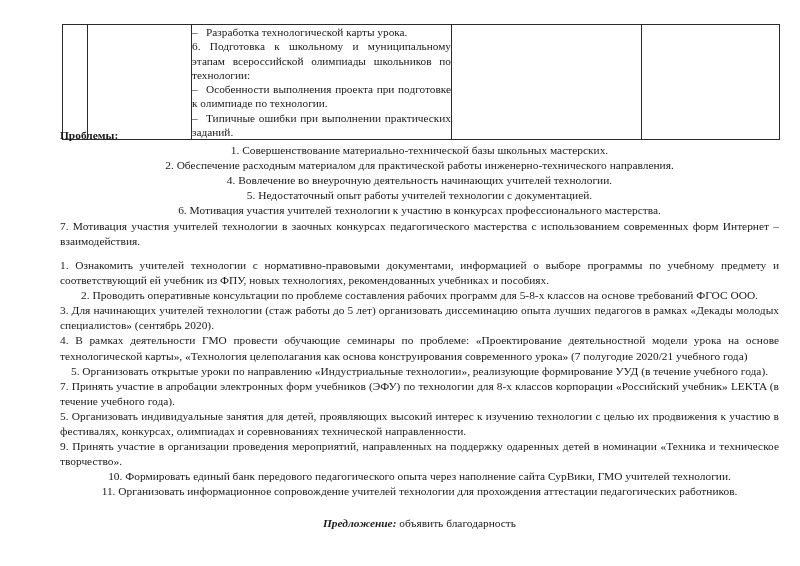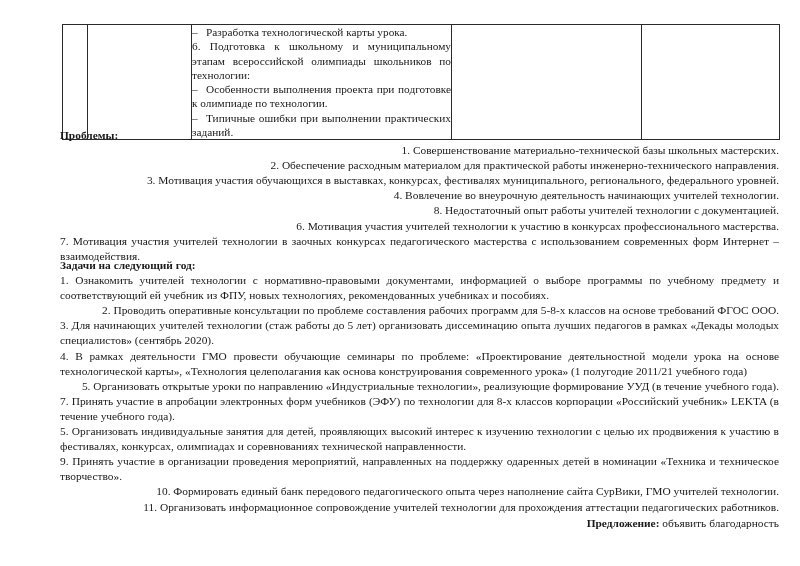--- a/index.html
+++ b/index.html
@@ -71,27 +71,28 @@
     width: 719px;
     font-size: 11.4px;
     line-height: 15.1px;
   }
   .body-block p {
     margin: 0;
     text-align: justify;
     text-justify: inter-word;
   }
   .body-block p.last-line {
-    text-align: right;
+    text-align: center;
   }
   .head-bold {
     font-weight: bold;
   }
   .prop-label {
     font-weight: bold;
+    font-style: italic;
   }
 
   #problems-block { top: 128px; font-family: Liberation Serif, serif; }
   #tasks-block { top: 258px; }
   #proposal-block { top: 516px; }
 </style>
 </head>
 <body>
 
 <div class="page">
@@ -117,33 +118,31 @@
         <td class="cell-empty"></td>
         <td class="cell-empty"></td>
       </tr>
     </tbody>
   </table>
 
   <div class="body-block" id="problems-block">
     <p class="head-bold">Проблемы:</p>
     <p class="last-line">1. Совершенствование материально-технической базы школьных мастерских.</p>
     <p class="last-line">2. Обеспечение расходным материалом для практической работы инженерно-технического направления.</p>
-    <p class="last-line">3. Мотивация участия обучающихся  в выставках, конкурсах, фестивалях муниципального, регионального, федерального уровней.</p>
     <p class="last-line">4. Вовлечение во внеурочную деятельность начинающих учителей технологии.</p>
-    <p class="last-line">8. Недостаточный опыт работы учителей технологии с документацией.</p>
+    <p class="last-line">5. Недостаточный опыт работы учителей технологии с документацией.</p>
     <p class="last-line">6. Мотивация участия учителей технологии к участию в конкурсах профессионального мастерства.</p>
     <p>7. Мотивация участия учителей технологии в заочных конкурсах педагогического мастерства с использованием современных форм Интернет – взаимодействия.</p>
   </div>
 
   <div class="body-block" id="tasks-block">
-    <p class="head-bold">Задачи на следующий год:</p>
     <p>1. Ознакомить учителей технологии с нормативно-правовыми документами, информацией о выборе программы по учебному предмету и соответствующий ей учебник из ФПУ, новых технологиях, рекомендованных учебниках и пособиях.</p>
     <p class="last-line">2. Проводить оперативные консультации по проблеме составления рабочих программ для 5-8-х классов на основе требований ФГОС ООО.</p>
     <p>3. Для начинающих учителей технологии (стаж работы до 5 лет) организовать диссеминацию опыта лучших педагогов в рамках «Декады молодых специалистов» (сентябрь 2020).</p>
-    <p>4. В рамках деятельности ГМО провести обучающие семинары по проблеме: «Проектирование деятельностной модели урока на основе технологической карты», «Технология целеполагания как основа конструирования современного урока» (1 полугодие 2011/21 учебного года)</p>
+    <p>4. В рамках деятельности ГМО провести обучающие семинары по проблеме: «Проектирование деятельностной модели урока на основе технологической карты», «Технология целеполагания как основа конструирования современного урока» (7 полугодие 2020/21 учебного года)</p>
     <p class="last-line">5. Организовать открытые уроки по направлению «Индустриальные технологии», реализующие формирование УУД (в течение учебного года).</p>
     <p>7. Принять участие в апробации электронных форм учебников (ЭФУ) по технологии для 8-х классов корпорации «Российский учебник» LEKTA (в течение учебного года).</p>
     <p>5. Организовать индивидуальные занятия для детей, проявляющих высокий интерес к изучению технологии с целью их продвижения к участию в фестивалях, конкурсах, олимпиадах и соревнованиях технической направленности.</p>
     <p>9. Принять участие в организации проведения мероприятий, направленных на поддержку одаренных детей в номинации «Техника и техническое творчество».</p>
     <p class="last-line">10. Формировать единый банк передового педагогического опыта через наполнение сайта СурВики, ГМО учителей технологии.</p>
     <p class="last-line">11. Организовать информационное сопровождение учителей технологии для прохождения аттестации педагогических работников.</p>
   </div>
 
   <div class="body-block" id="proposal-block">
     <p class="last-line"><span class="prop-label">Предложение:</span><span> объявить благодарность</span></p>

